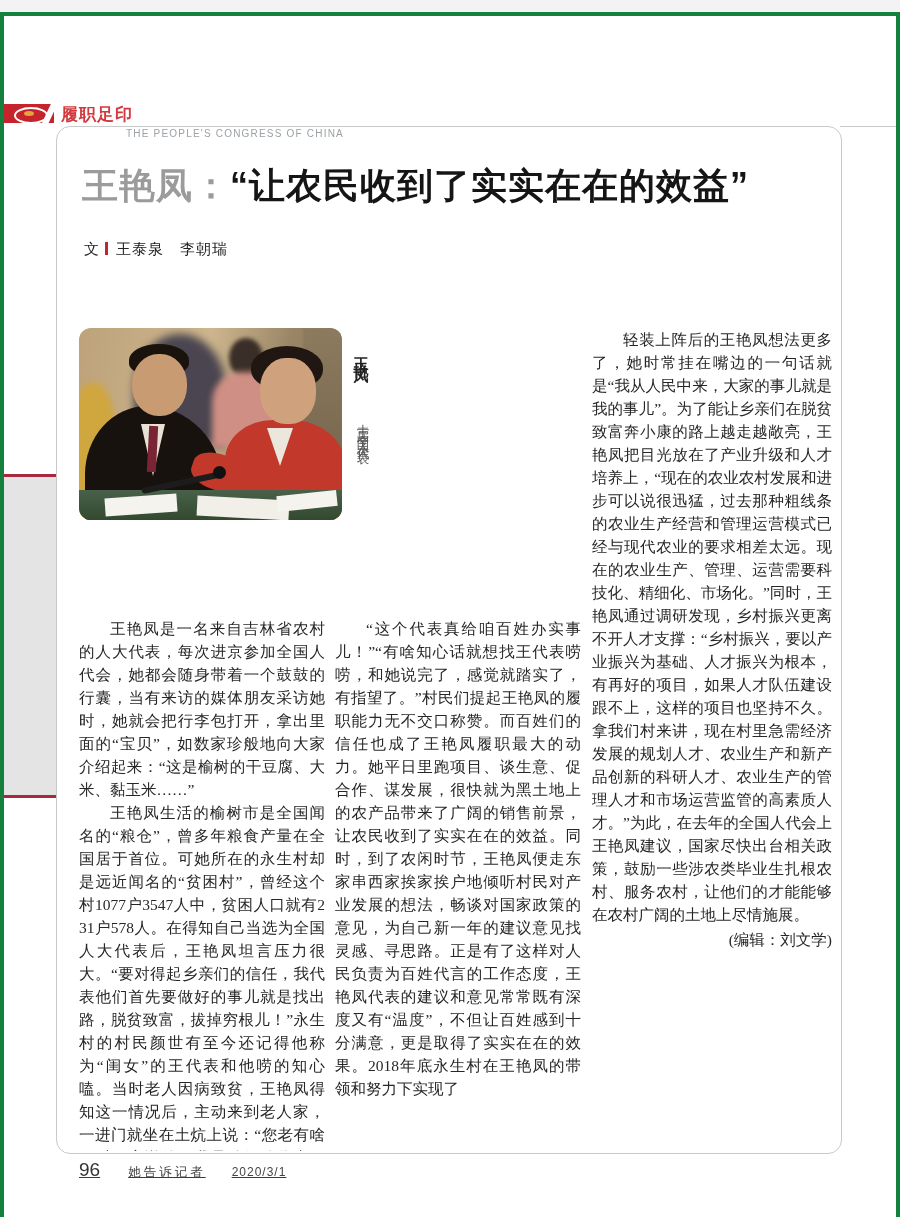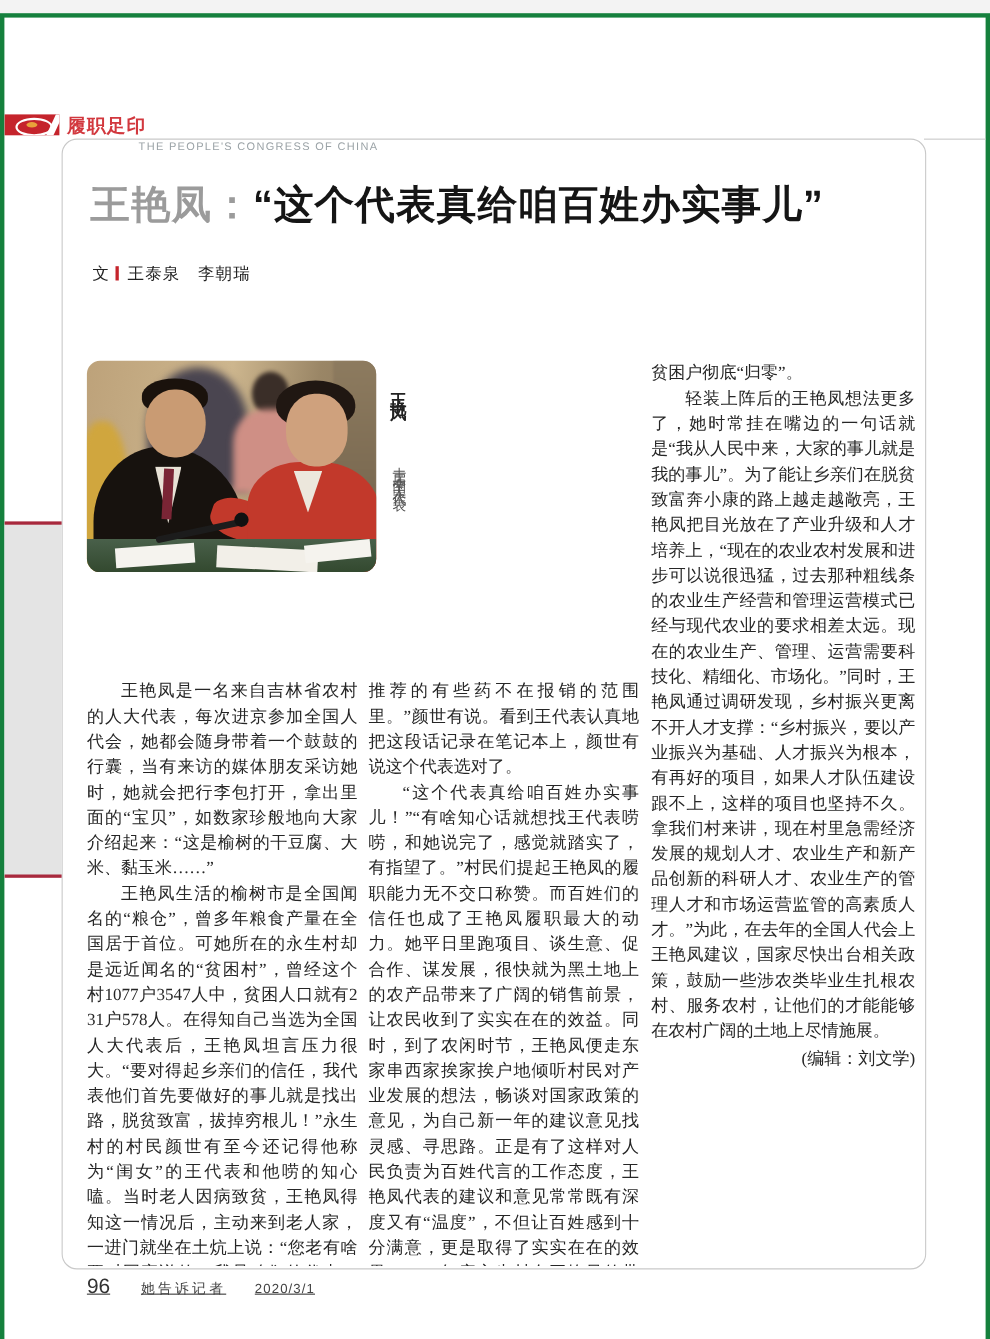--- a/index.html
+++ b/index.html
@@ -96,21 +96,21 @@
   <div class="section-title">履职足印</div>
   <div class="section-subtitle">THE PEOPLE'S CONGRESS OF CHINA</div>
 
   <div class="frame"></div>
   <div class="frame-ext"></div>
   <div class="side-tab"></div>
   <div class="side-line-top"></div>
   <div class="side-line-bottom"></div>
 
   <div class="title">
-    <span class="t-name">王艳凤：</span><span class="t-quote">“这个代表真给咱百姓办实事儿”</span>
+    <span class="t-name">王艳凤：</span><span class="t-quote">“让农民收到了实实在在的效益”</span>
   </div>
   <div class="byline">
     <span>文</span><span class="bar"></span><span class="authors">王泰泉　李朝瑞</span>
   </div>
 
   <div class="photo">
     <div class="ph-pillar"></div>
     <div class="ph-yellow"></div>
     <div class="ph-back"></div>
     <div class="ph-pink-head"></div>
@@ -133,25 +133,23 @@
     <div class="ph-mic-head"></div>
   </div>
   <div class="cap-name">王艳凤</div>
   <div class="cap-role">十三届全国人大代表</div>
 
   <div class="col col-1">
     <p>王艳凤是一名来自吉林省农村的人大代表，每次进京参加全国人代会，她都会随身带着一个鼓鼓的行囊，当有来访的媒体朋友采访她时，她就会把行李包打开，拿出里面的“宝贝”，如数家珍般地向大家介绍起来：“这是榆树的干豆腐、大米、黏玉米……”</p>
     <p>王艳凤生活的榆树市是全国闻名的“粮仓”，曾多年粮食产量在全国居于首位。可她所在的永生村却是远近闻名的“贫困村”，曾经这个村1077户3547人中，贫困人口就有231户578人。在得知自己当选为全国人大代表后，王艳凤坦言压力很大。“要对得起乡亲们的信任，我代表他们首先要做好的事儿就是找出路，脱贫致富，拔掉穷根儿！”永生村的村民颜世有至今还记得他称为“闺女”的王代表和他唠的知心嗑。当时老人因病致贫，王艳凤得知这一情况后，主动来到老人家，一进门就坐在土炕上说：“您老有啥要对国家说的，我是咱们的代表，给你带到北京去！”“这些年政策非常好，就是医院</p>
   </div>
   <div class="col col-2">
-    <p class="cont">推荐的有些药不在报销的范围里。”颜世有说。看到王代表认真地把这段话记录在笔记本上，颜世有说这个代表选对了。</p>
     <p>“这个代表真给咱百姓办实事儿！”“有啥知心话就想找王代表唠唠，和她说完了，感觉就踏实了，有指望了。”村民们提起王艳凤的履职能力无不交口称赞。而百姓们的信任也成了王艳凤履职最大的动力。她平日里跑项目、谈生意、促合作、谋发展，很快就为黑土地上的农产品带来了广阔的销售前景，让农民收到了实实在在的效益。同时，到了农闲时节，王艳凤便走东家串西家挨家挨户地倾听村民对产业发展的想法，畅谈对国家政策的意见，为自己新一年的建议意见找灵感、寻思路。正是有了这样对人民负责为百姓代言的工作态度，王艳凤代表的建议和意见常常既有深度又有“温度”，不但让百姓感到十分满意，更是取得了实实在在的效果。2018年底永生村在王艳凤的带领和努力下实现了</p>
   </div>
   <div class="col col-3">
-    <p class="cont">贫困户彻底“归零”。</p>
     <p>轻装上阵后的王艳凤想法更多了，她时常挂在嘴边的一句话就是“我从人民中来，大家的事儿就是我的事儿”。为了能让乡亲们在脱贫致富奔小康的路上越走越敞亮，王艳凤把目光放在了产业升级和人才培养上，“现在的农业农村发展和进步可以说很迅猛，过去那种粗线条的农业生产经营和管理运营模式已经与现代农业的要求相差太远。现在的农业生产、管理、运营需要科技化、精细化、市场化。”同时，王艳凤通过调研发现，乡村振兴更离不开人才支撑：“乡村振兴，要以产业振兴为基础、人才振兴为根本，有再好的项目，如果人才队伍建设跟不上，这样的项目也坚持不久。拿我们村来讲，现在村里急需经济发展的规划人才、农业生产和新产品创新的科研人才、农业生产的管理人才和市场运营监管的高素质人才。”为此，在去年的全国人代会上王艳凤建议，国家尽快出台相关政策，鼓励一些涉农类毕业生扎根农村、服务农村，让他们的才能能够在农村广阔的土地上尽情施展。</p>
     <p class="editor">(编辑：刘文学)</p>
   </div>
 
   <div class="footer">
     <span class="page-num">96</span>
     <span class="mag-name">她告诉记者</span>
     <span class="issue-date">2020/3/1</span>
   </div>
 

